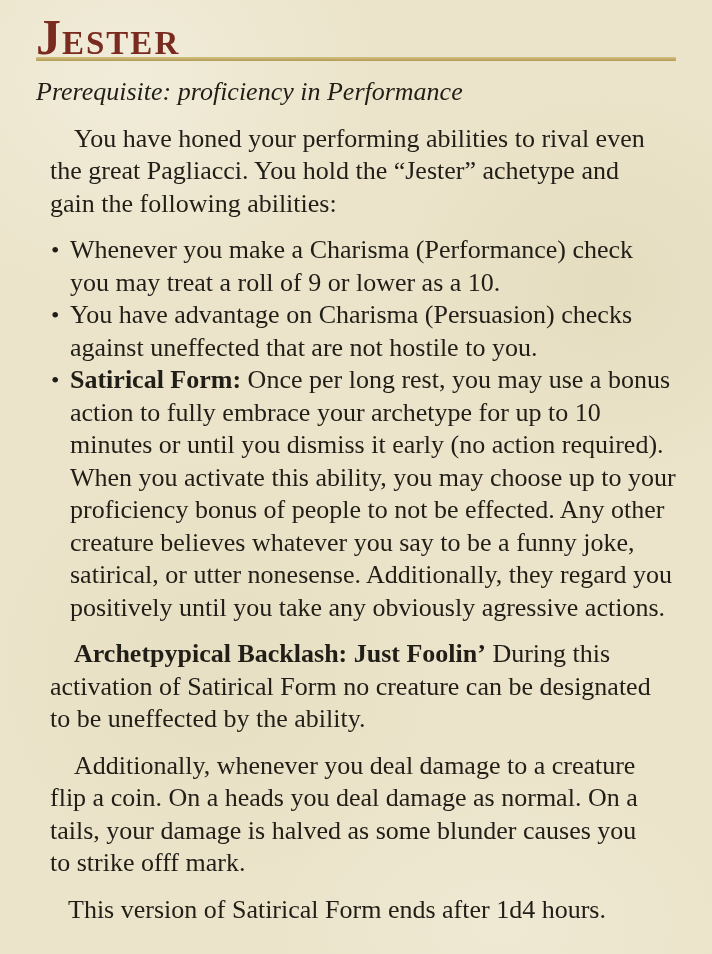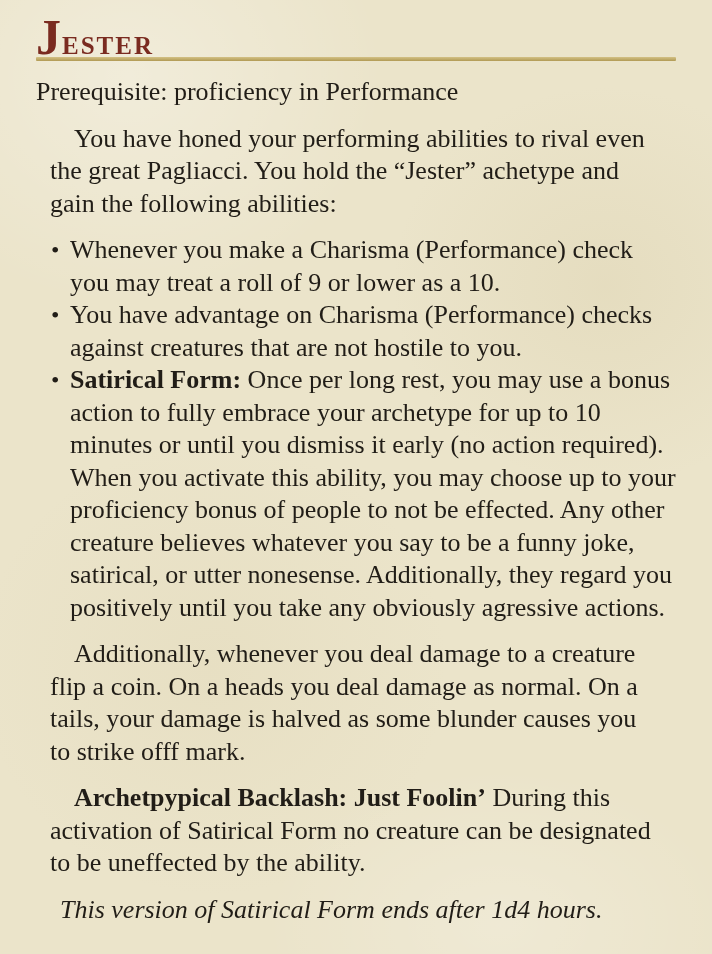--- a/index.html
+++ b/index.html
@@ -28,39 +28,40 @@
     line-height: 46px;
     height: 50px;
     letter-spacing: 1px;
   }
   .doc-title .initial {
     font-size: 50px;
     position: relative;
     z-index: 2;
   }
   .doc-title .rest {
-    font-size: 25px;
+    font-size: 33px;
     letter-spacing: 2px;
   }
   .title-rule {
     position: relative;
     z-index: 1;
     height: 4px;
     margin: -7px 0 15px 0;
     background: linear-gradient(#d3c185, #b19a54);
     border-radius: 1px;
   }
   .prereq {
     margin: 0;
+    font-style: italic;
   }
   .para {
     margin: 14px;
     text-indent: 24px;
   }
-  .para-last { margin: 0; text-indent: 24px; font-style: italic; }
+  .para-last { margin: 8px; text-indent: 24px; }
   .run-bold { font-weight: bold; }
   .feature-list {
     list-style: none;
     margin: 13px 0 8px 0;
     padding: 0;
   }
   .feature-list li {
     position: relative;
     padding-left: 34px;
   }
@@ -80,23 +81,23 @@
   <h1 class="doc-title"><span class="initial">J</span><span class="rest">ESTER</span></h1>
 
   <div class="title-rule"></div>
 
   <p class="prereq">Prerequisite: proficiency in Performance</p>
 
   <p class="para">You have honed your performing abilities to rival even the great Pagliacci. You hold the “Jester” achetype and gain the following abilities:</p>
 
   <ul class="feature-list">
     <li><span class="run-bold"></span><span>Whenever you make a Charisma (Performance) check you may treat a roll of 9 or lower as a 10.</span></li>
-    <li><span class="run-bold"></span><span>You have advantage on Charisma (Performance) checks against creatures that are not hostile to you.</span></li>
+    <li><span class="run-bold"></span><span>You have advantage on Charisma (Persuasion) checks against uneffected that are not hostile to you.</span></li>
     <li><span class="run-bold">Satirical Form:</span><span> Once per long rest, you may use a bonus action to fully embrace your archetype for up to 10 minutes or until you dismiss it early (no action required). When you activate this ability, you may choose up to your proficiency bonus of people to not be effected. Any other creature believes whatever you say to be a funny joke, satirical, or utter nonesense. Additionally, they regard you positively until you take any obviously agressive actions.</span></li>
   </ul>
 
+  <p class="para"><span class="run-bold">Archetpypical Backlash: Just Foolin’</span><span> During this activation of Satirical Form no creature can be designated to be uneffected by the ability.</span></p>
+
   <p class="para">Additionally, whenever you deal damage to a creature flip a coin. On a heads you deal damage as normal. On a tails, your damage is halved as some blunder causes you to strike offf mark.</p>
-
-  <p class="para"><span class="run-bold">Archetpypical Backlash: Just Foolin’</span><span> During this activation of Satirical Form no creature can be designated to be uneffected by the ability.</span></p>
 
   <p class="para-last">This version of Satirical Form ends after 1d4 hours.</p>
 
 </div>
 
 </body></html>

